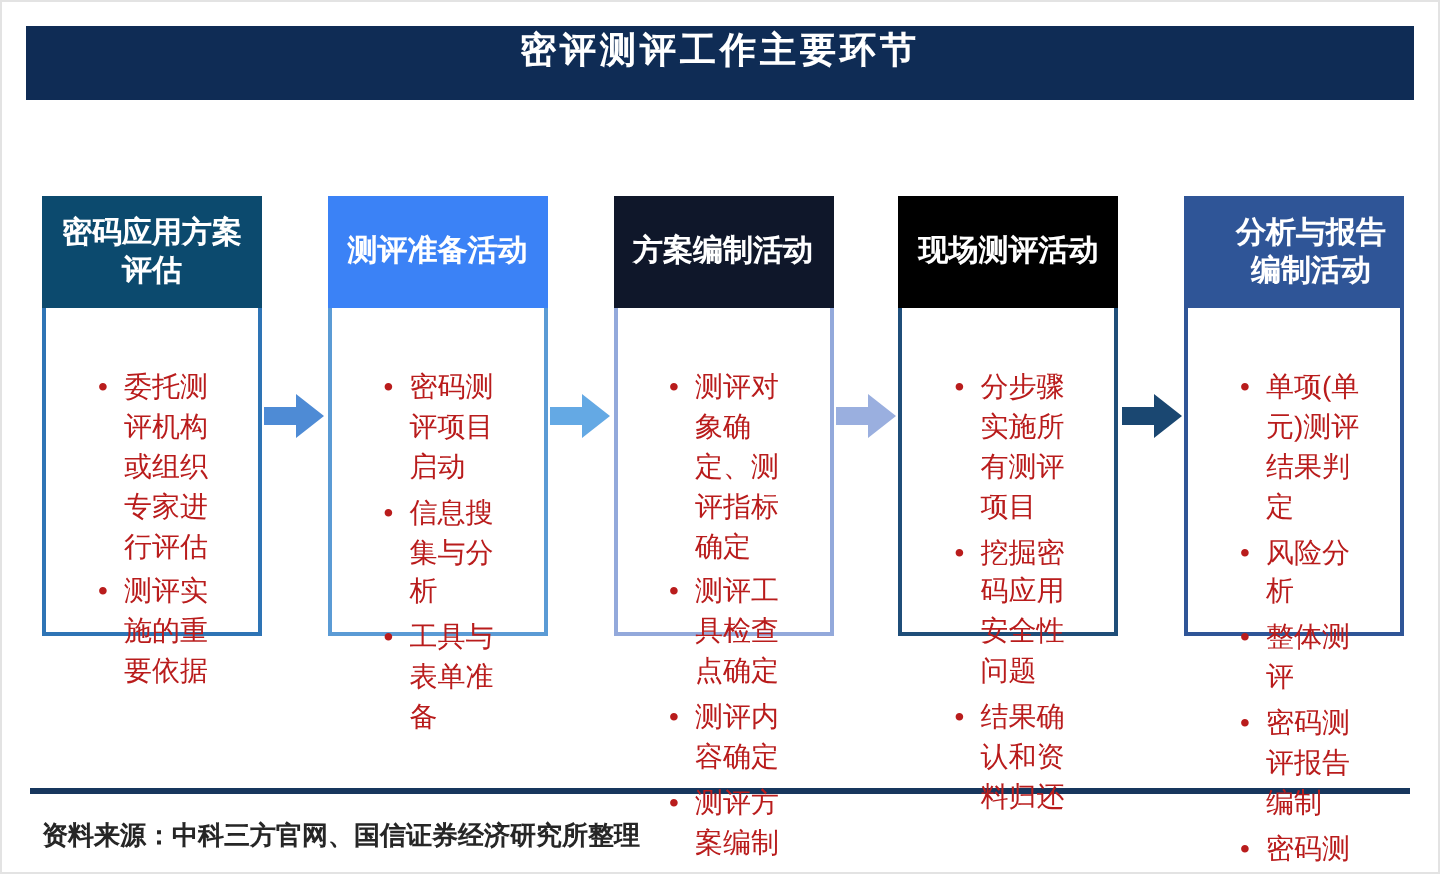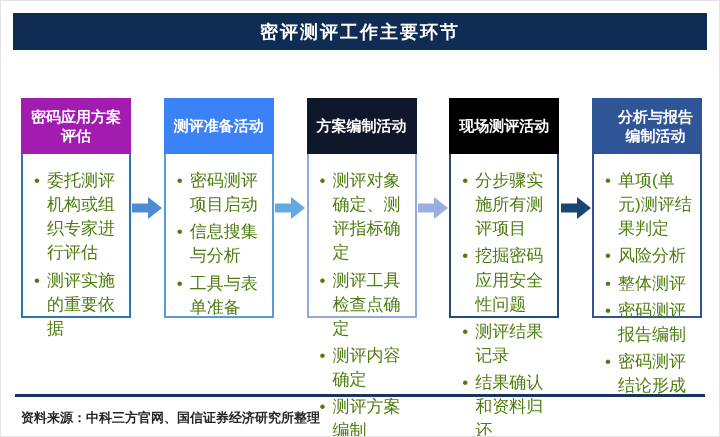--- a/index.html
+++ b/index.html
@@ -14,21 +14,21 @@
     height: 437px;
     background: #ffffff;
     box-sizing: border-box;
     border: 1px solid #e3e3e3;
     overflow: hidden;
   }
   .banner {
     margin: 12px 12px 0 12px;
     height: 37px;
     display: flex;
-    align-items: center;
+    align-items: flex-start;
     justify-content: center;
   }
   .banner-title {
     color: #ffffff;
     font-size: 18px;
     font-weight: bold;
     letter-spacing: 2px;
   }
   .flow {
     display: flex;
@@ -56,25 +56,25 @@
     text-align: center;
     color: #ffffff;
     font-size: 15px;
     font-weight: bold;
     line-height: 1.3;
     padding: 2px 5px;
     box-sizing: border-box;
   }
   .box-body {
     flex: 1;
-    margin: 1px;
+    margin: 16px;
     padding: 14px 4px 6px 8px;
     list-style: none;
-    color: #4d7c0f;
-    font-size: 17px;
+    color: #b91c1c;
+    font-size: 14px;
     line-height: 1.42;
   }
   .box-body li {
     position: relative;
     padding-left: 15px;
     margin-bottom: 3px;
   }
   .box-body li::before {
     content: "•";
     position: absolute;
@@ -105,21 +105,21 @@
 
 <div class="page">
 
   <div class="banner" style="background-color: rgb(15, 44, 85);">
     <span class="banner-title">密评测评工作主要环节</span>
   </div>
 
   <div class="flow">
 
     <div class="box" style="border-color: rgb(46, 116, 181);">
-      <div class="box-header" style="background-color: #a21caf;">密码应用方案评估</div>
+      <div class="box-header" style="background-color: #0c4a6e;">密码应用方案评估</div>
       <ul class="box-body">
           <li>委托测评机构或组织专家进行评估</li>
           <li>测评实施的重要依据</li>
         </ul>
     </div>
 
     <div class="arrow" style="color: rgb(78, 139, 213);">
       <svg width="30" height="22" viewBox="0 0 30 22">
         <polygon points="0,6.5 16,6.5 16,0 30,11 16,22 16,15.5 0,15.5" fill="currentColor"></polygon>
       </svg>
@@ -154,21 +154,20 @@
       <svg width="30" height="22" viewBox="0 0 30 22">
         <polygon points="0,6.5 16,6.5 16,0 30,11 16,22 16,15.5 0,15.5" fill="currentColor"></polygon>
       </svg>
     </div>
 
     <div class="box" style="border-color: rgb(31, 78, 121);">
       <div class="box-header" style="background-color: #000000;">现场测评活动</div>
       <ul class="box-body">
           <li>分步骤实施所有测评项目</li>
           <li>挖掘密码应用安全性问题</li>
-          <li>测评结果记录</li>
           <li>结果确认和资料归还</li>
         </ul>
     </div>
 
     <div class="arrow" style="color: rgb(26, 71, 113);">
       <svg width="30" height="22" viewBox="0 0 30 22">
         <polygon points="0,6.5 16,6.5 16,0 30,11 16,22 16,15.5 0,15.5" fill="currentColor"></polygon>
       </svg>
     </div>
 

